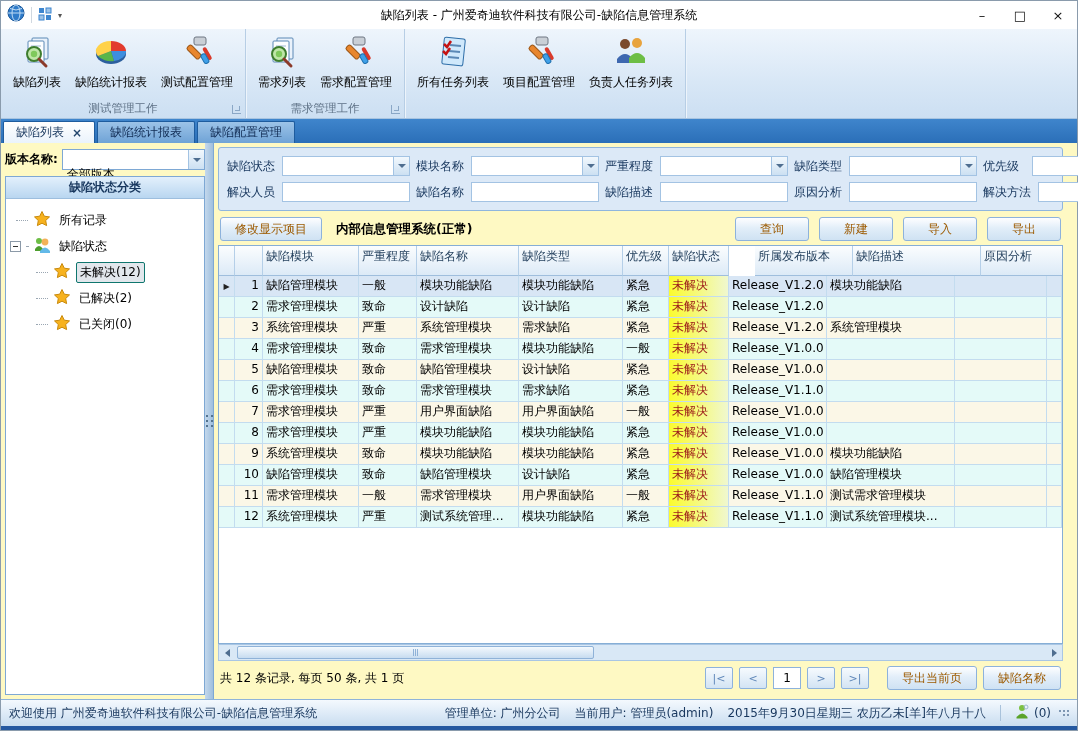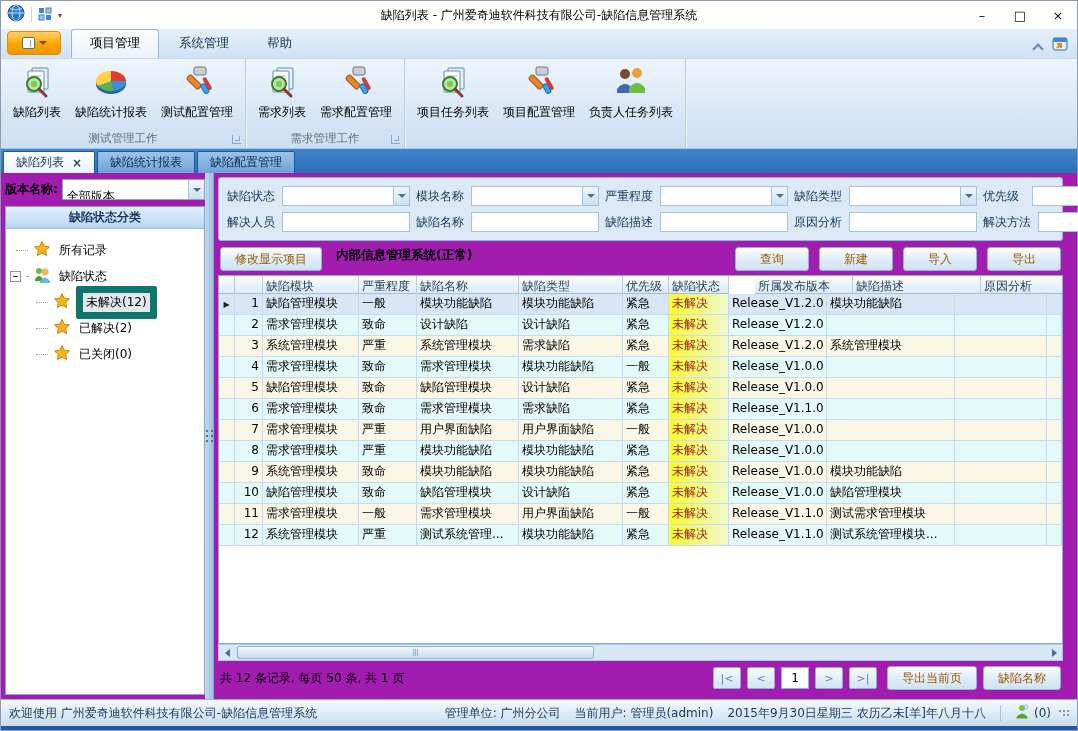--- a/index.html
+++ b/index.html
@@ -37,37 +37,37 @@
   .launcher{position:absolute;right:4px;bottom:4px;width:9px;height:9px;border-left:1px solid #8AA7C6;border-bottom:1px solid #8AA7C6}
   .launcher::after{content:"";position:absolute;right:1px;top:1px;width:4px;height:4px;border-right:1px solid #8AA7C6;border-bottom:1px solid #8AA7C6}
 
   
   .doc-tabs{height:24px;background:linear-gradient(#3F85CC,#2B6FB8);display:flex;align-items:flex-end;padding-left:2px;flex-shrink:0}
   .dtab{height:22px;padding:0 12px;display:flex;align-items:center;gap:8px;font-size:12px;margin-right:2px;border:1px solid #1E5C9E;border-bottom:none;border-radius:2px 2px 0 0;background:linear-gradient(#9CC3E8,#6FA3D6);color:#0F2A52}
   .dtab.active{background:linear-gradient(#FFFFFF,#EAF3FC);color:#17365D}
   .dtab .close{font-size:12px;font-weight:bold;color:#24476E}
 
   
-  .main{flex:1;display:flex;min-height:0;background:#a21caf}
+  .main{flex:1;display:flex;min-height:0;background:#fef9c3}
   .sidebar{width:204px;display:flex;flex-direction:column;padding:4px 0 4px 4px}
   .version-row{display:flex;align-items:center;gap:4px;margin:2px 0 6px}
   .version-row .vlabel{font-size:12px;font-weight:bold;color:#000;white-space:nowrap}
   .combo{display:flex;height:21px;border:1px solid #7EA8D4;background:#fff;flex:1}
-  .combo .val{flex:1;font-size:12px;padding:8px 4px;white-space:nowrap;overflow:hidden}
+  .combo .val{flex:1;font-size:12px;padding:16px 4px;white-space:nowrap;overflow:hidden}
   .dd-btn{width:16px;background:linear-gradient(#F2F8FD,#CCE0F2);border-left:1px solid #A3C3E3;display:flex;align-items:center;justify-content:center}
   .arrow-dn{width:0;height:0;border-left:4px solid transparent;border-right:4px solid transparent;border-top:4px solid #4F6E90}
   .side-panel{flex:1;border:1px solid #7EA8D4;background:#fff;display:flex;flex-direction:column;min-height:0}
   .side-panel .hdr{height:22px;background:linear-gradient(#E3F0FC,#B9D6F0);border-bottom:1px solid #9DBEDE;display:flex;align-items:center;justify-content:center;font-size:12px;font-weight:bold;color:#17365D}
   .tree{padding:8px 4px;font-size:12px;color:#000;overflow:hidden}
   .titem{display:flex;align-items:center;height:26px;gap:5px}
   .titem .stub{border-top:1px dotted #9AA6B2;height:0}
   .titem.l1 .stub{width:12px;margin-left:6px}
   .titem.l2 .stub{width:12px;margin-left:26px}
   .titem .tlabel{padding:1px 3px;border-radius:2px;white-space:nowrap}
-  .titem.selected .tlabel{background:#E2E7EC;border:7px solid #0f766e}
+  .titem.selected .tlabel{background:#E2E7EC;border:1px solid #0f766e}
   .expand-box{width:11px;height:11px;border:1px solid #8C9AA8;background:#fff;position:relative;margin-left:0}
   .expand-box::after{content:"";position:absolute;left:2px;top:4px;width:5px;height:1px;background:#333}
   .titem.l1.has-box .stub{width:2px;margin-left:0}
 
   .splitter{width:8px;background:linear-gradient(90deg,#C4D8EC,#9FBFDE);display:flex;align-items:center;justify-content:center}
   .grip{display:flex;flex-direction:column;gap:3px}
   .grip i{display:block;width:7px;height:2px}
   .grip i::before{content:"";display:block;width:2px;height:2px;background:#54738F;box-shadow:5px 0 0 #54738F}
 
   .content{flex:1;display:flex;flex-direction:column;min-width:0;padding:4px 14px 4px 4px;border-left:1px solid #7EA8D4}
@@ -76,30 +76,30 @@
   .filter-panel{border:1px solid #8FB6DE;border-radius:3px;background:#DCE9F7;padding:5px 8px;flex-shrink:0}
   .f-row{display:flex;align-items:center;height:26px;gap:6px}
   .f-field{display:flex;align-items:center;gap:5px}
   .f-field .flabel{font-size:12px;color:#17365D;width:50px;white-space:nowrap}
   .f-field.short .flabel{width:44px}
   .f-ctrl{display:flex;height:20px;width:128px;border:1px solid #A3C3E3;background:#fff}
   .f-ctrl.wide{width:140px}
   .f-ctrl input{border:none;outline:none;flex:1;min-width:0;font-size:12px;padding:0 3px;background:transparent}
 
   
-  .action-row{display:flex;margin:6px 2px 4px;gap:10px;flex-shrink:0}
+  .action-row{display:flex;align-items:center;margin:6px 2px 4px;gap:10px;flex-shrink:0}
   .btn{height:24px;padding:0 14px;border:1px solid #8DB2DC;border-radius:3px;background:linear-gradient(#FEFEFF,#E2EEF9 45%,#CFE2F3);font-size:12px;color:#9C5A00;display:flex;align-items:center;justify-content:center;white-space:nowrap}
   .sys-label{font-size:12.5px;font-weight:bold;color:#000;margin-left:4px}
   .action-row .spacer{flex:1}
 
   
   .grid{border:1px solid #86AED6;background:#fff;display:flex;flex-direction:column;flex:1;min-height:0;overflow:hidden}
   .g-row{display:flex;height:21px;flex-shrink:0}
   .g-cell{flex-shrink:0;border-right:1px solid #C3DCEF;border-bottom:1px solid #C3DCEF;font-size:12px;line-height:19px;padding:0 3px;white-space:nowrap;overflow:hidden;color:#000}
-  .g-head{height:18px;flex-shrink:0}
+  .g-head{height:30px;flex-shrink:0}
   .g-head .g-cell{background:linear-gradient(#FBFDFE,#DCEAF7);border-right:1px solid #B5CFE8;border-bottom:1px solid #9FBEDD;color:#26425F;line-height:21px}
   .row-odd .g-cell{background:#FBF7E7}
   .row-even .g-cell{background:#E4FAF8}
   .row-sel .g-cell{background:#D8E6F5}
   .g-cell.status{background:linear-gradient(90deg,#FBFB2E,#F0F8CF) !important;color:#9B1A1A}
   .g-cell.num{text-align:right;color:#000}
   .g-cell.ind{display:flex;align-items:center;justify-content:center;padding:0}
   .g-cell.ind .mark{font-size:8px;color:#222}
   .g-filler{flex:1;background:#fff}
 
@@ -111,21 +111,21 @@
   .hs-track{flex:1;height:15px;position:relative}
   .hs-thumb{position:absolute;left:2px;top:1px;width:44%;height:13px;border:1px solid #8FB2D8;border-radius:2px;background:linear-gradient(#F4F9FD,#C7DCF0);display:flex;align-items:center;justify-content:center;gap:1px}
   .hs-thumb i{width:1px;height:7px;background:#8FB2D8;display:block}
 
   
   .grid-footer{height:34px;display:flex;align-items:center;flex-shrink:0;gap:6px;padding:0 2px}
   .gf-summary{font-size:12px;color:#000}
   .grid-footer .spacer{flex:1}
   .pg-btn{width:28px;height:22px;border:1px solid #8DB2DC;border-radius:2px;background:linear-gradient(#F6FAFE,#D3E4F4);display:flex;align-items:center;justify-content:center;font-size:11px;color:#5E86B8}
   .pg-input{width:28px;height:22px;border:1px solid #8DB2DC;background:#fff;text-align:center;font-size:12px;outline:none}
-  .exp-btn{margin-left:4px}
+  .exp-btn{margin-left:12px}
 
   
   .statusbar{height:31px;flex-shrink:0;background:linear-gradient(#F4F9FE,#C9DDF0);border-top:1px solid #8FB4D9;border-bottom:4px solid #2458A0;display:flex;align-items:center;padding:0 8px;font-size:12px;color:#17365D;gap:14px}
   .sb-right{margin-left:auto;display:flex;align-items:center;gap:14px}
   .sb-sep{width:1px;height:16px;background:#A9C2DB}
   .sb-msg{display:flex;align-items:center;gap:4px}
   .sb-grip{display:flex;flex-direction:column;align-items:flex-end;gap:2px;margin-left:2px}
   .sb-grip i{display:block;width:2px;height:2px;background:#7D96B2;box-shadow:-4px 0 0 #7D96B2,-8px 0 0 #7D96B2}
   .sb-grip i:nth-child(2){box-shadow:-4px 0 0 #7D96B2}
 </style>
@@ -152,39 +152,20 @@
       <span class="tb-dd">▾</span>
     </div>
     <div class="tb-title">缺陷列表 - 广州爱奇迪软件科技有限公司-缺陷信息管理系统</div>
     <div class="tb-btns">
       <span class="tb-btn">–</span>
       <span class="tb-btn">□</span>
       <span class="tb-btn">×</span>
     </div>
   </div>
 
-  <div class="ribbon-tabs">
-    <div class="app-btn">
-      <span class="lines"></span>
-      <span class="arrow-dn" style="border-top-color:#7A4A00"></span>
-    </div>
-    <div id="ribbon-tab-items" style="display:flex;align-items:flex-end">
-        <div class="rtab active">项目管理</div>
-        <div class="rtab">系统管理</div>
-        <div class="rtab">帮助</div>
-      </div>
-    <div class="ribbon-right">
-      <span class="chev-up"></span>
-      <span id="icon-help"><span><svg width="18" height="18" viewBox="0 0 18 18">
-              <rect x="2" y="3" width="14" height="12" rx="2" fill="#E8F2FB" stroke="#2E6EA8"></rect>
-              <rect x="2" y="3" width="14" height="4" rx="2" fill="#3E86CF"></rect>
-              <path d="M6 13 l4-4 m0 4 v-4 h-4" stroke="#E8862D" stroke-width="2" fill="none"></path>
-            </svg></span></span>
-    </div>
-  </div>
 
   <div class="ribbon" id="ribbon-groups">
       <div class="rgroup">
         <div class="rgroup-items">
           <div class="ritem">
             <span class="icn">
               <span><svg width="34" height="34" viewBox="0 0 34 34">
                   <rect x="12" y="3" width="16" height="21" rx="1" fill="#EAF2FB" stroke="#5B88B5"></rect>
                   <rect x="8" y="6" width="16" height="21" rx="1" fill="#FDFEFF" stroke="#5B88B5"></rect>
                   <line x1="11" y1="11" x2="21" y2="11" stroke="#9FB8D2"></line>
@@ -250,30 +231,29 @@
             <span class="lbl">需求配置管理</span>
           </div>
         </div>
         <div class="rgroup-label">需求管理工作<span class="launcher"></span></div>
       </div>
       <div class="rgroup">
         <div class="rgroup-items">
           <div class="ritem">
             <span class="icn">
               <span><svg width="34" height="34" viewBox="0 0 34 34">
-                  <rect x="12" y="3" width="16" height="21" rx="1" fill="#EAF2FB" stroke="#5B88B5"></rect>
-                  <rect x="8" y="6" width="16" height="21" rx="1" fill="#FDFEFF" stroke="#5B88B5"></rect>
-                  <line x1="11" y1="11" x2="21" y2="11" stroke="#9FB8D2"></line>
-                  <line x1="11" y1="15" x2="21" y2="15" stroke="#9FB8D2"></line>
-                  <circle cx="14" cy="19" r="7" fill="#BFE6A8" stroke="#3E7D2E" stroke-width="2"></circle>
-                  <circle cx="14" cy="19" r="3.2" fill="#7FC95B"></circle>
-                  <line x1="19" y1="24" x2="26" y2="31" stroke="#8B3A2A" stroke-width="3" stroke-linecap="round"></line>
-                </svg></span>
-            </span>
-            <span class="lbl">项目任务列表</span>
+                  <rect x="7" y="3" width="21" height="27" rx="2" fill="#CFE8FB" stroke="#2E6EA8" transform="rotate(6 17 17)"></rect>
+                  <line x1="14" y1="10" x2="25" y2="11" stroke="#5B88B5" stroke-width="2"></line>
+                  <line x1="13" y1="16" x2="24" y2="17" stroke="#5B88B5" stroke-width="2"></line>
+                  <line x1="12" y1="22" x2="23" y2="23" stroke="#5B88B5" stroke-width="2"></line>
+                  <path d="M8 9 l3 3 4-6" stroke="#C51212" stroke-width="2.5" fill="none"></path>
+                  <path d="M7 16 l3 3 4-6" stroke="#C51212" stroke-width="2.5" fill="none"></path>
+                </svg></span>
+            </span>
+            <span class="lbl">所有任务列表</span>
           </div>
           <div class="ritem">
             <span class="icn">
               <span><svg width="34" height="34" viewBox="0 0 34 34">
                   <rect x="6" y="14" width="16" height="6" rx="2" transform="rotate(45 14 17)" fill="#E8862D" stroke="#9C5412"></rect>
                   <rect x="14" y="2" width="12" height="8" rx="2" fill="#C9CFD6" stroke="#6E7782"></rect>
                   <rect x="20" y="13" width="14" height="4" rx="2" transform="rotate(60 24 17)" fill="#D93A2B"></rect>
                   <rect x="20" y="20" width="10" height="5" rx="2" transform="rotate(60 24 23)" fill="#3FA0E8" stroke="#1E6FAE"></rect>
                 </svg></span>
             </span>

